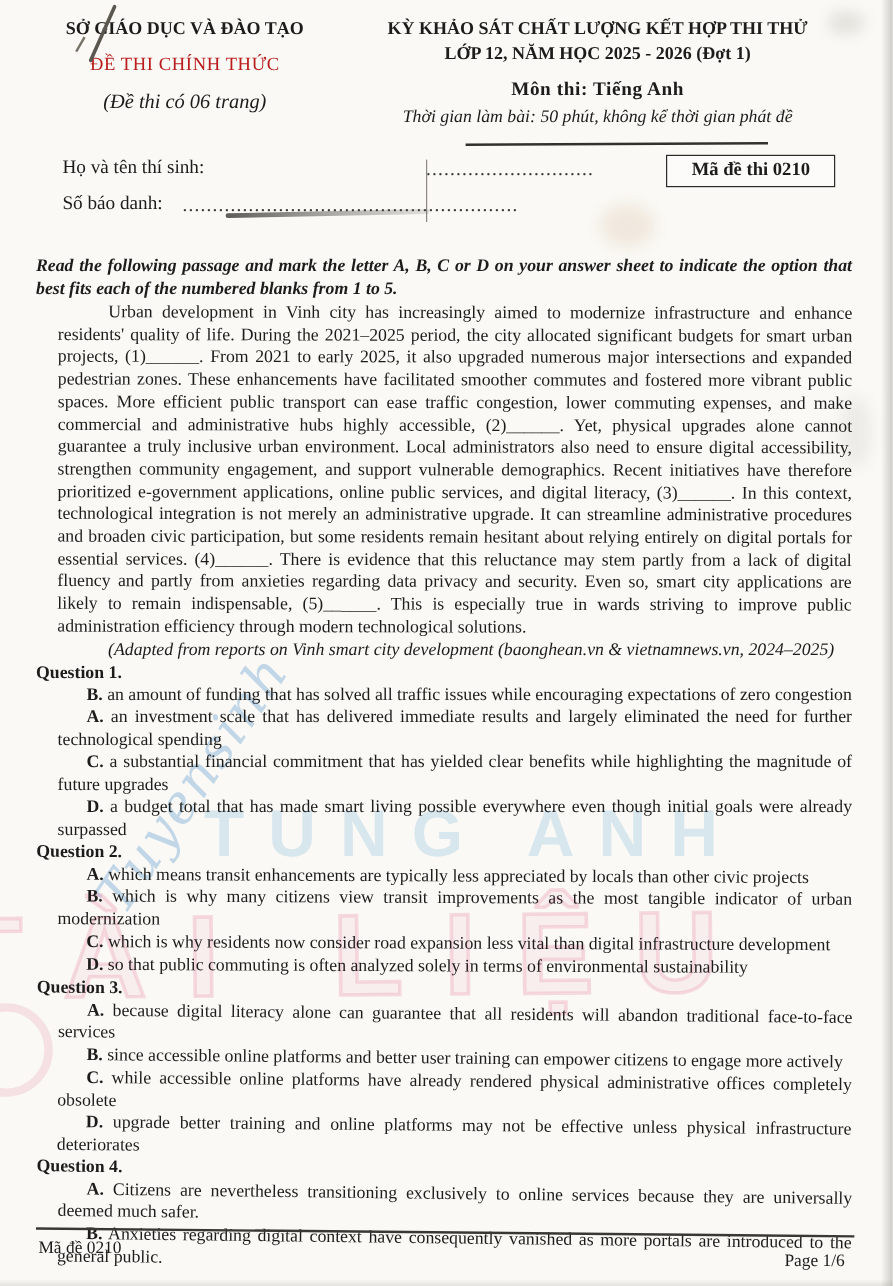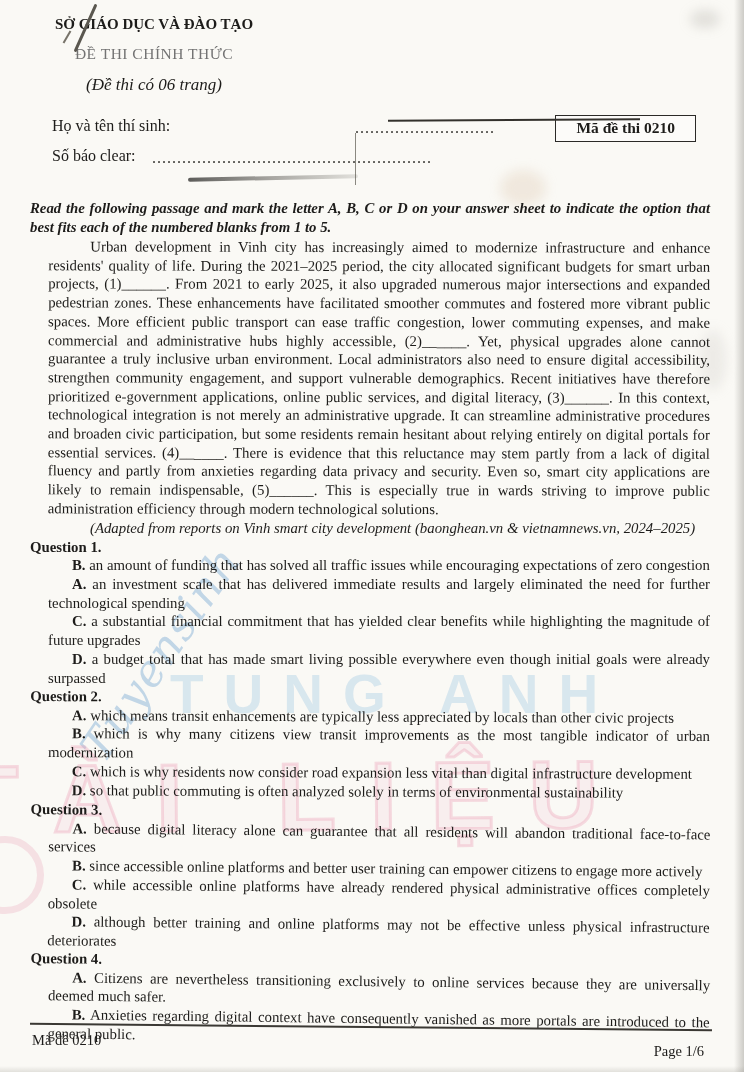--- a/index.html
+++ b/index.html
@@ -39,21 +39,21 @@
     color:rgba(236,166,186,.12);-webkit-text-stroke:3px rgba(236,166,186,.38);
     transform:rotate(-.5deg);}
   .wm-ring{position:absolute;left:-34px;top:836px;width:64px;height:64px;border-radius:50%;
     border:7px solid rgba(236,166,186,.30);z-index:0;}
 
   .content{position:relative;z-index:1;}
 
   
   .header{display:flex;padding:14px 26px 0 30px;}
   .h-left{width:248px;text-align:center;font-weight:bold;font-size:15px;line-height:21px;}
-  .h-left .plain{font-weight:normal;font-size:15.5px;letter-spacing:.5px;color:#737373;margin-top:8px;}
+  .h-left .plain{font-weight:normal;font-size:15.5px;letter-spacing:.5px;color:#b91c1c;margin-top:8px;}
   .h-left .it{font-weight:normal;font-style:italic;font-size:17px;margin-top:10px;}
   .h-left .u{display:inline-block;border-bottom:1.6px solid #2b2a27;padding:0 8px 1px;}
   .h-right{flex:1;text-align:center;font-size:15px;line-height:21px;}
   .h-right .b{font-weight:bold;}
   .h-right .subject{font-weight:bold;font-size:16px;margin-top:8px;letter-spacing:.5px;}
   .h-right .time{font-style:italic;font-size:14.8px;margin-top:3px;}
 
   
   .candidate{position:relative;margin:22px 0 0 52px;height:60px;font-size:16px;}
   .cand-row1{position:absolute;left:0;top:0;}
@@ -101,26 +101,32 @@
 <div class="wm-ring"></div>
 
 <div class="content">
 
   <div class="header">
     <div class="h-left">
       <div>SỞ GIÁO DỤC VÀ ĐÀO TẠO</div>
       <div class="plain">ĐỀ THI CHÍNH THỨC</div>
       <div class="it">(Đề thi có 06 trang)</div>
     </div>
+    <div class="h-right">
+      <div class="b">KỲ KHẢO SÁT CHẤT LƯỢNG KẾT HỢP THI THỬ</div>
+      <div class="b">LỚP 12, NĂM HỌC 2025 - 2026 (Đợt 1)</div>
+      <div class="subject">Môn thi: Tiếng Anh</div>
+      <div class="time">Thời gian làm bài: 50 phút, không kể thời gian phát đề</div>
+    </div>
   </div>
 
   <div class="candidate">
     <span class="cand-row1">Họ và tên thí sinh:</span>
     <span class="cand-dots1">............................</span>
-    <span class="cand-row2">Số báo clear:</span>
+    <span class="cand-row2">Số báo danh:</span>
     <span class="cand-dots2">........................................................</span>
     <span class="code-box">Mã đề thi 0210</span>
   </div>
 
   <div class="bodytext">
     <div class="instruction">Read the following passage and mark the letter A, B, C or D on your answer sheet to indicate the option that best fits each of the numbered blanks from 1 to 5.</div>
     <div class="passage">Urban development in Vinh city has increasingly aimed to modernize infrastructure and enhance residents' quality of life. During the 2021–2025 period, the city allocated significant budgets for smart urban projects, (1)______. From 2021 to early 2025, it also upgraded numerous major intersections and expanded pedestrian zones. These enhancements have facilitated smoother commutes and fostered more vibrant public spaces. More efficient public transport can ease traffic congestion, lower commuting expenses, and make commercial and administrative hubs highly accessible, (2)______. Yet, physical upgrades alone cannot guarantee a truly inclusive urban environment. Local administrators also need to ensure digital accessibility, strengthen community engagement, and support vulnerable demographics. Recent initiatives have therefore prioritized e-government applications, online public services, and digital literacy, (3)______. In this context, technological integration is not merely an administrative upgrade. It can streamline administrative procedures and broaden civic participation, but some residents remain hesitant about relying entirely on digital portals for essential services. (4)______. There is evidence that this reluctance may stem partly from a lack of digital fluency and partly from anxieties regarding data privacy and security. Even so, smart city applications are likely to remain indispensable, (5)______. This is especially true in wards striving to improve public administration efficiency through modern technological solutions.</div>
     <div class="source">(Adapted from reports on Vinh smart city development (baonghean.vn &amp; vietnamnews.vn, 2024–2025)</div>
 
     <div class="qblock">
@@ -137,21 +143,21 @@
       <p class="opt"><b>B.</b> <span>which is why many citizens view transit improvements as the most tangible indicator of urban modernization</span></p>
       <p class="opt"><b>C.</b> <span>which is why residents now consider road expansion less vital than digital infrastructure development</span></p>
       <p class="opt"><b>D.</b> <span>so that public commuting is often analyzed solely in terms of environmental sustainability</span></p>
     </div>
 
     <div class="qblock rot2">
       <div class="qlabel">Question 3.</div>
       <p class="opt"><b>A.</b> <span>because digital literacy alone can guarantee that all residents will abandon traditional face-to-face services</span></p>
       <p class="opt"><b>B.</b> <span>since accessible online platforms and better user training can empower citizens to engage more actively</span></p>
       <p class="opt"><b>C.</b> <span>while accessible online platforms have already rendered physical administrative offices completely obsolete</span></p>
-      <p class="opt"><b>D.</b> <span>although better training and online platforms may not be effective unless physical infrastructure deteriorates</span></p>
+      <p class="opt"><b>D.</b> <span>upgrade better training and online platforms may not be effective unless physical infrastructure deteriorates</span></p>
     </div>
 
     <div class="qblock rot3">
       <div class="qlabel">Question 4.</div>
       <p class="opt"><b>A.</b> <span>Citizens are nevertheless transitioning exclusively to online services because they are universally deemed much safer.</span></p>
       <p class="opt"><b>B.</b> <span>Anxieties regarding digital context have consequently vanished as more portals are introduced to the general public.</span></p>
     </div>
   </div>
 </div>
 

